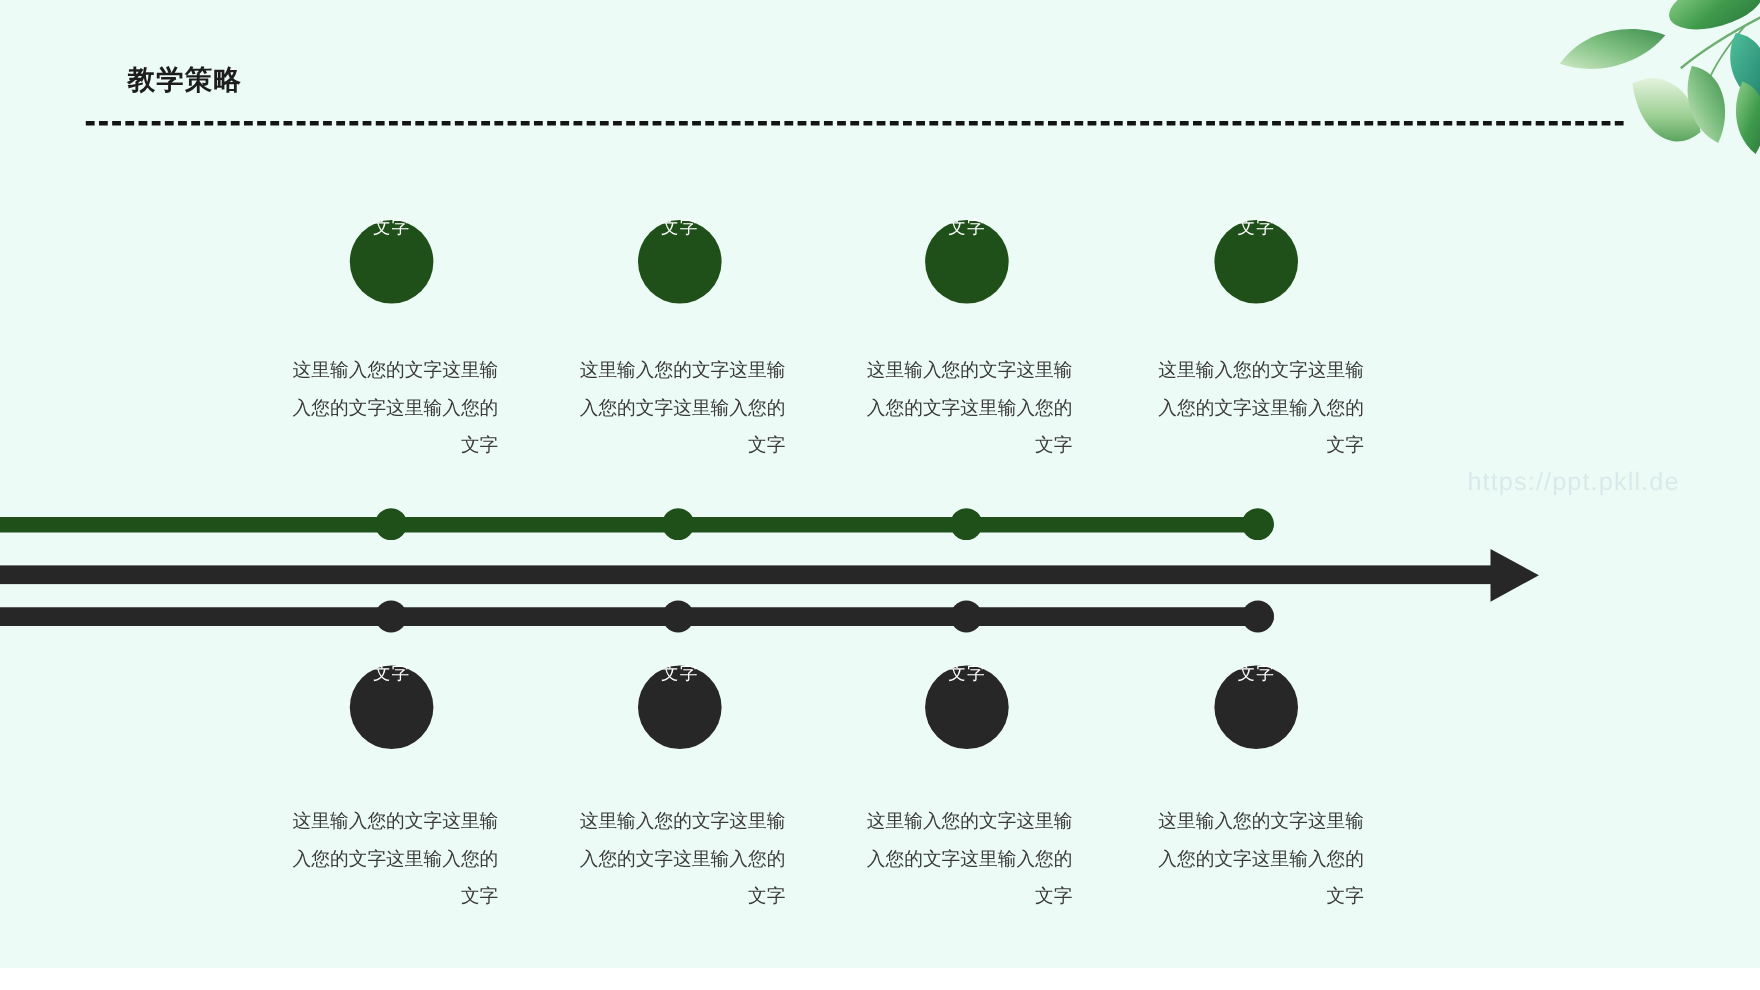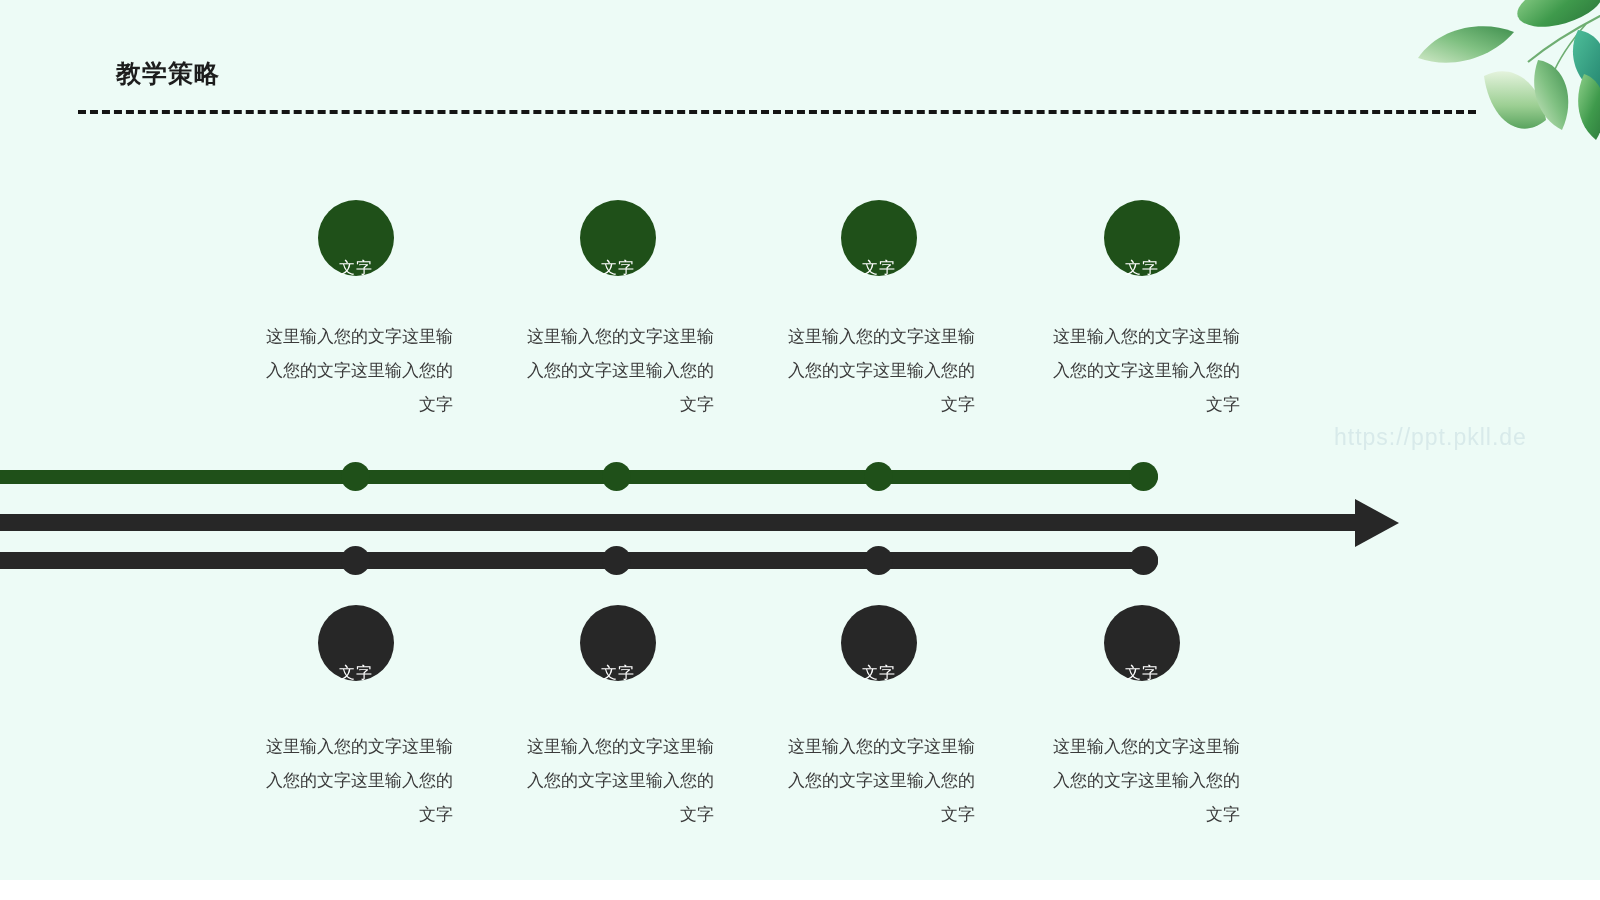--- a/index.html
+++ b/index.html
@@ -101,21 +101,21 @@
   .node-dot.green { background: #1f5019; top: 462px; }
   .node-dot.dark  { background: #272727; top: 546px; }
 
   
   .badge {
     position: absolute;
     width: 76px;
     height: 76px;
     border-radius: 50%;
     display: flex;
-    align-items: flex-end;
+    align-items: flex-start;
     justify-content: center;
     color: #ffffff;
     font-size: 16px;
     line-height: 1;
     letter-spacing: 1px;
   }
   .badge.green { background: #1f5019; top: 200px; }
   .badge.dark  { background: #272727; top: 605px; }
 
   

